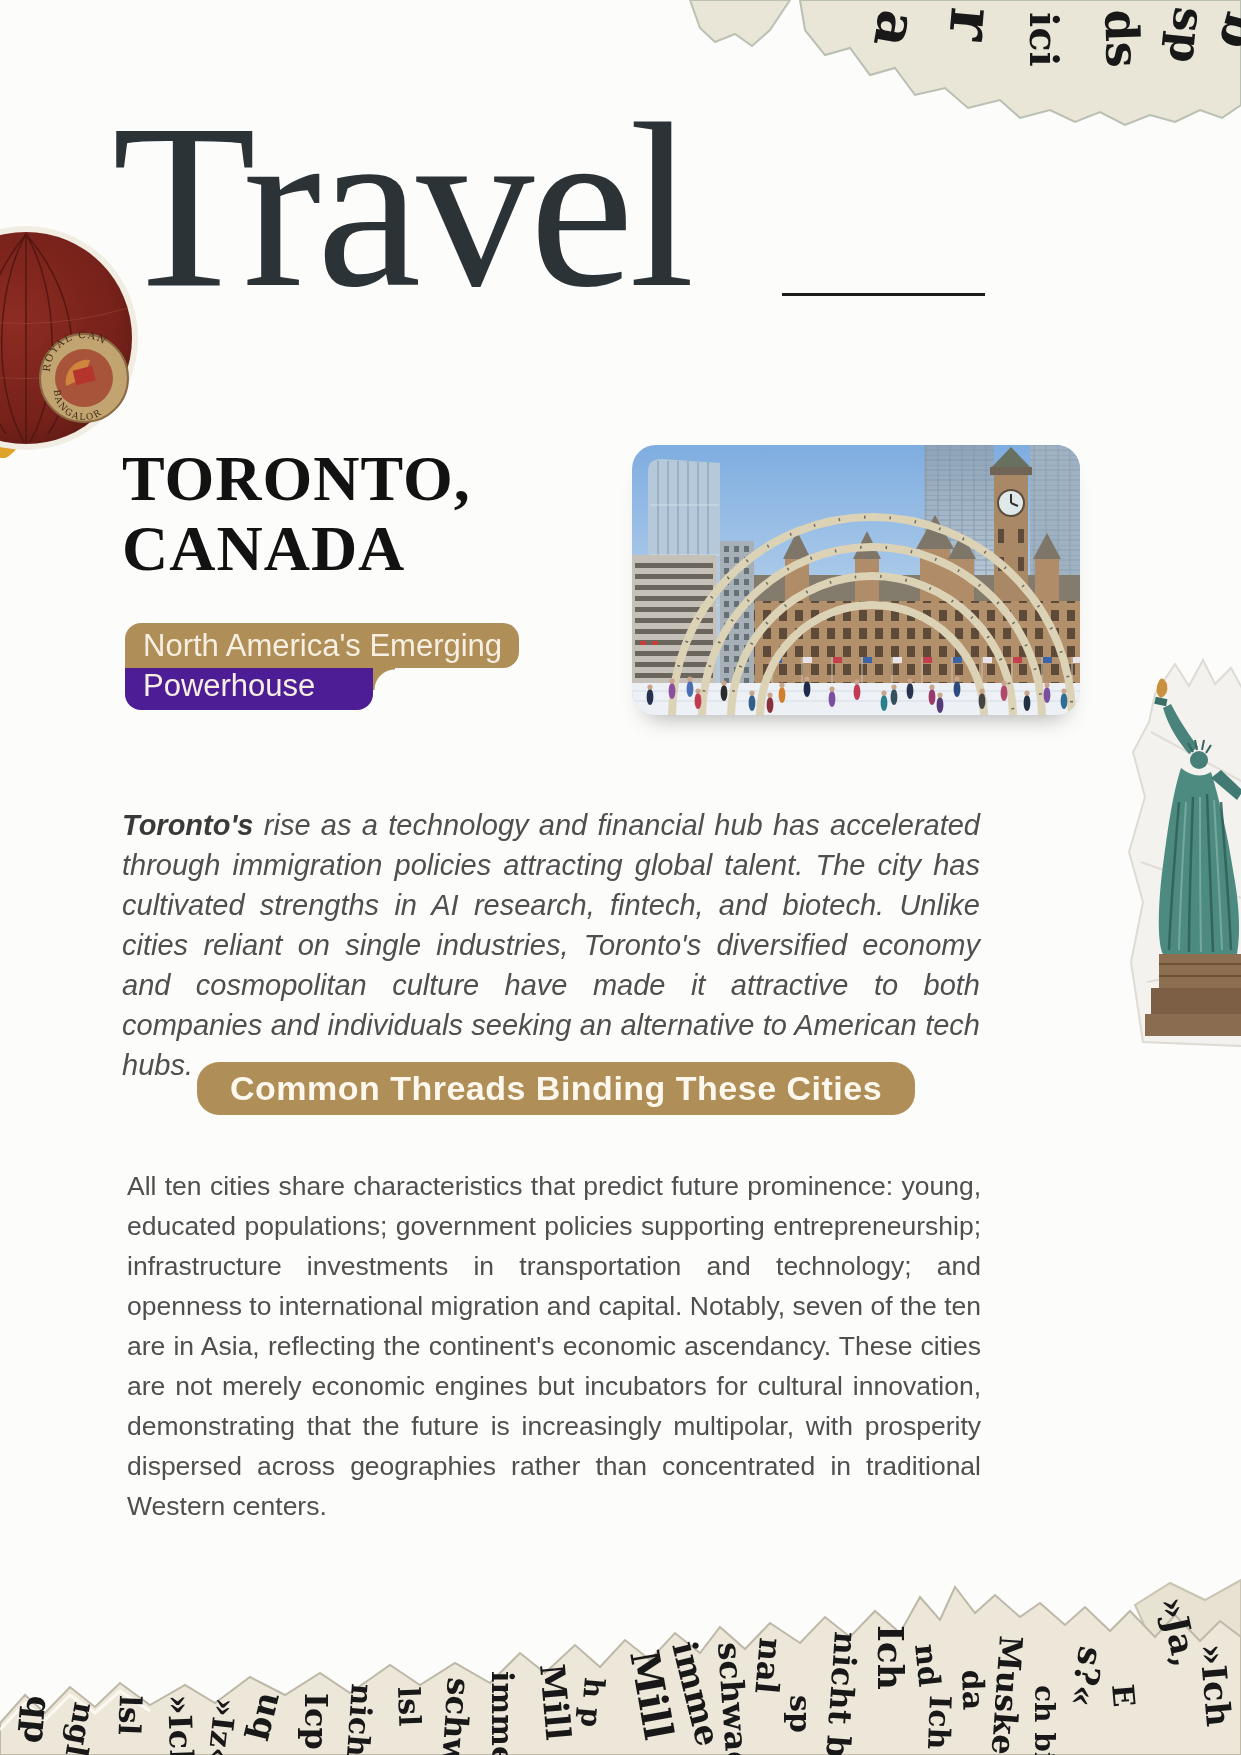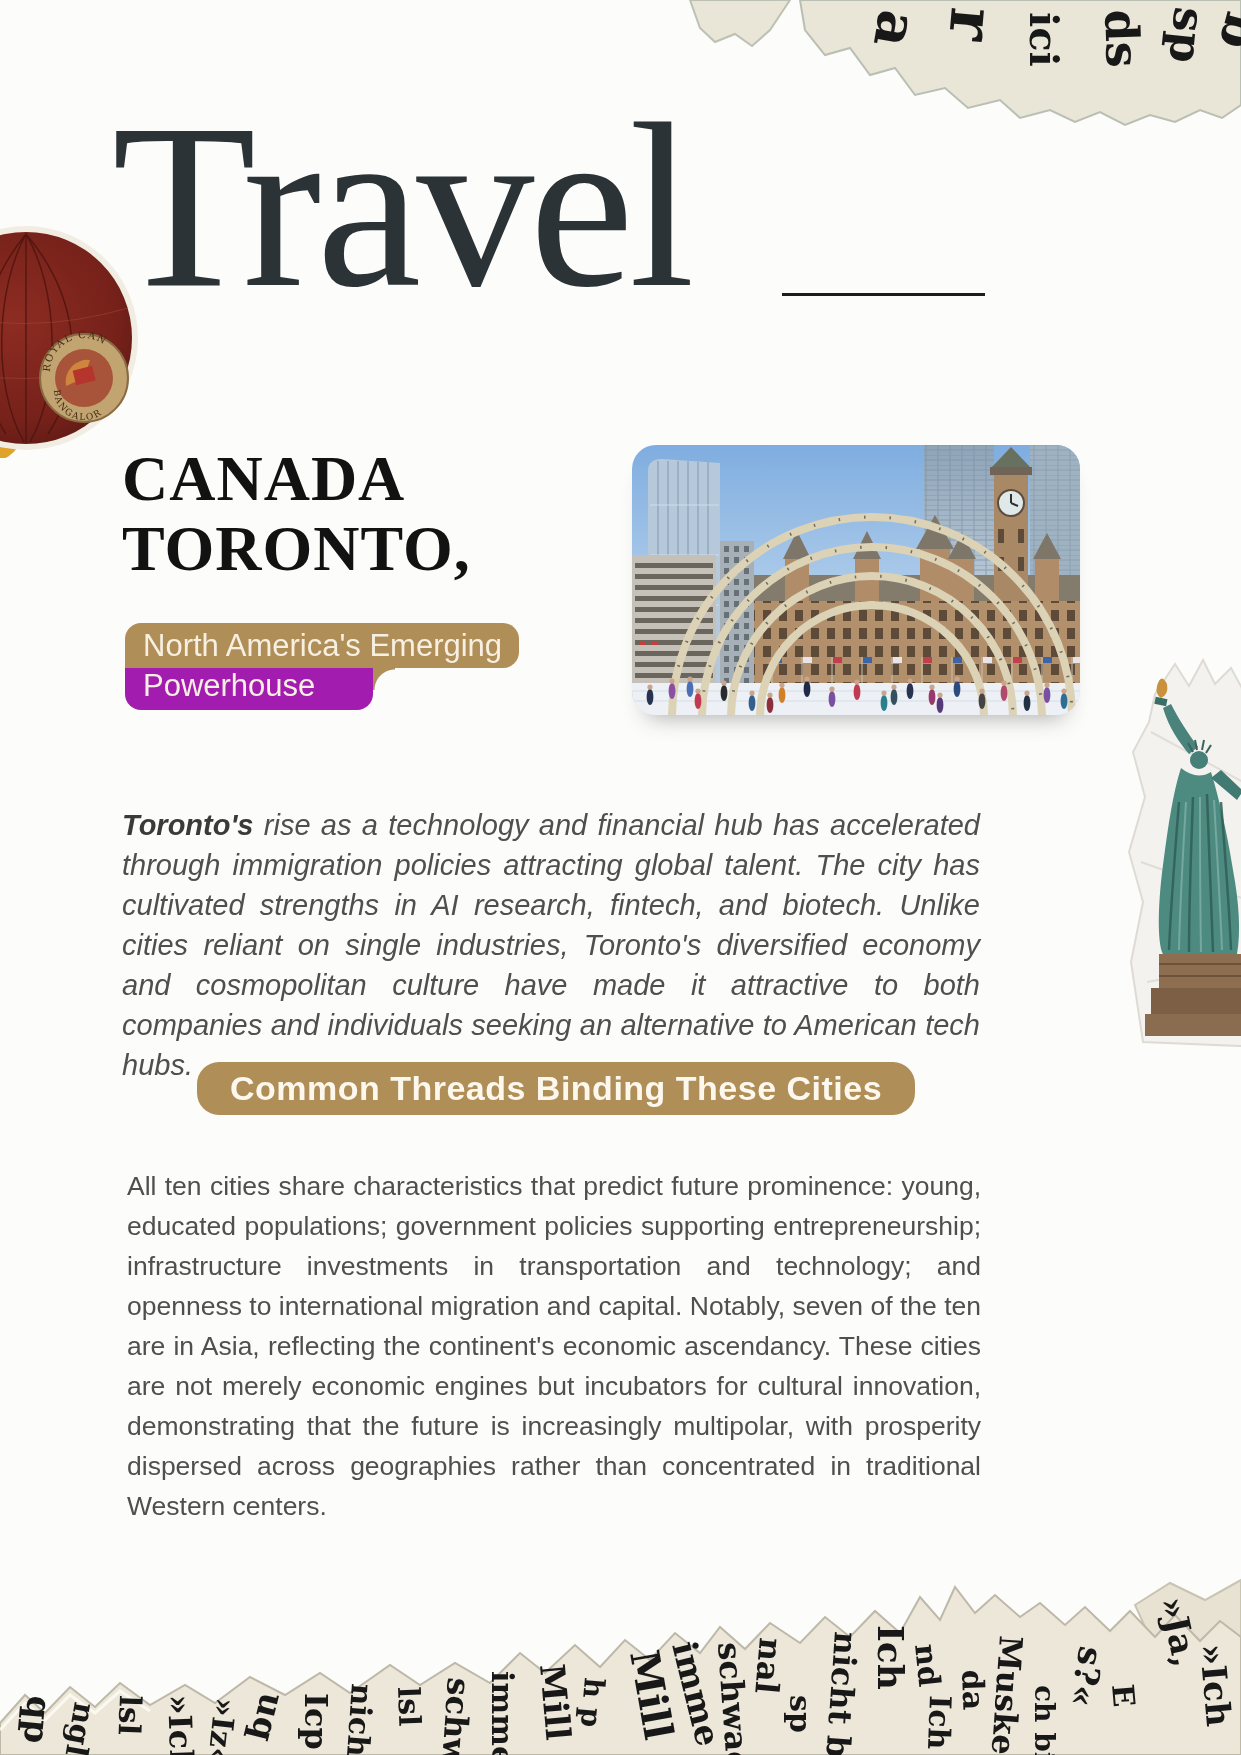--- a/index.html
+++ b/index.html
@@ -9,21 +9,21 @@
   .masthead-title{position:absolute;left:112px;top:88px;font-family:"Liberation Serif",serif;
         font-weight:400;font-size:236px;line-height:1;letter-spacing:-5px;color:#2b3337;white-space:nowrap;}
   .title-rule{position:absolute;left:782px;top:293px;width:203px;height:3px;background:#1d1d1d;}
   
   .city-heading{position:absolute;left:122px;top:444px;font-family:"Liberation Serif",serif;
         font-weight:700;font-size:64px;line-height:70px;letter-spacing:1px;color:#121212;}
   
   .badge-line1{position:absolute;left:125px;top:623px;width:394px;height:45px;background:#b08e57;
         border-radius:16px 16px 16px 0;color:#f7f0e2;font-size:31px;display:flex;align-items:center;
         padding-left:18px;box-sizing:border-box;}
-  .badge-line2{position:absolute;left:125px;top:668px;width:248px;height:42px;background:#a21caf;
+  .badge-line2{position:absolute;left:125px;top:668px;width:248px;height:42px;background:#4c1d95;
         border-radius:0 0 16px 16px;color:#f7f0e2;font-size:31px;display:flex;align-items:flex-start;
         padding-left:18px;box-sizing:border-box;}
   .badge-step{position:absolute;left:373px;top:668px;width:22px;height:22px;
         background:radial-gradient(circle at 100% 100%, #fcfcfb 20px, #b08e57 21px);}
   
   .photo{position:absolute;left:632px;top:445px;width:448px;height:270px;border-radius:24px;
         overflow:hidden;box-shadow:0 16px 22px -14px rgba(50,50,50,.4);}
   
   .intro{position:absolute;left:122px;top:776px;width:858px;font-size:29px;line-height:40px;
         color:#4f4f4f;text-align:justify;font-style:italic;}
@@ -89,22 +89,22 @@
     <rect x="108" y="142" width="20" height="15" fill="#b5342c" transform="rotate(-14 118 149)"></rect>
     <text class="emblem-text" font-size="10">
       <textPath href="#embTop">ROYAL CAN</textPath>
     </text>
     <text class="emblem-text" font-size="9">
       <textPath href="#embBot">BANGALOR</textPath>
     </text>
   </svg>
 
   <div class="city-heading">
+    <div>TORONTO,</div>
     <div>CANADA</div>
-    <div>TORONTO,</div>
   </div>
 
   <div class="badge-line1">North America's Emerging</div>
   <div class="badge-line2">Powerhouse</div>
   <div class="badge-step"></div>
 
   <div class="photo">
     <svg width="448" height="270" viewBox="0 0 448 270">
       <defs>
         <linearGradient id="skyG" x1="0" y1="0" x2="0" y2="1">

